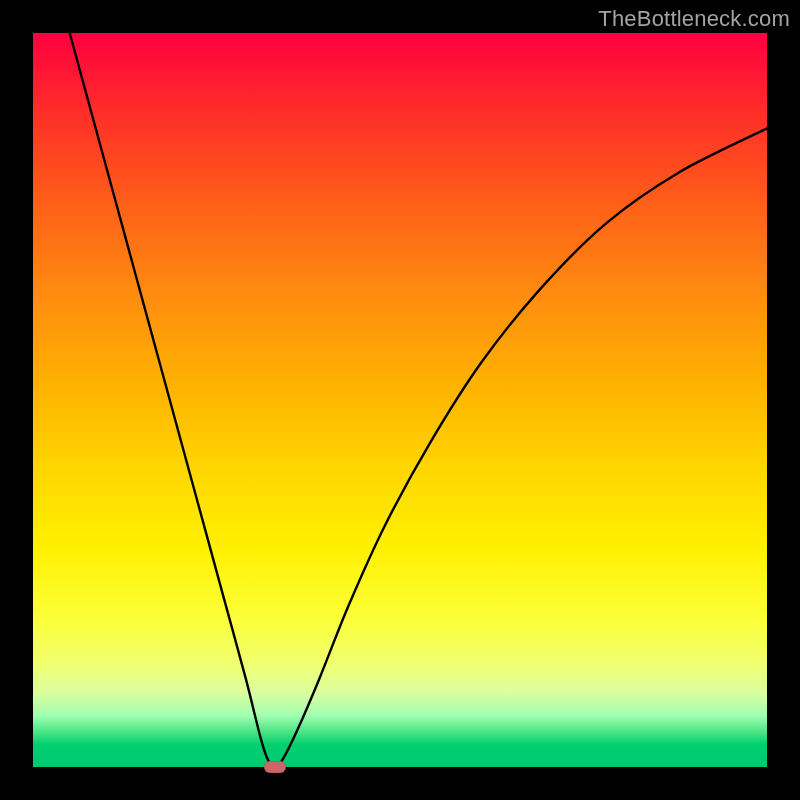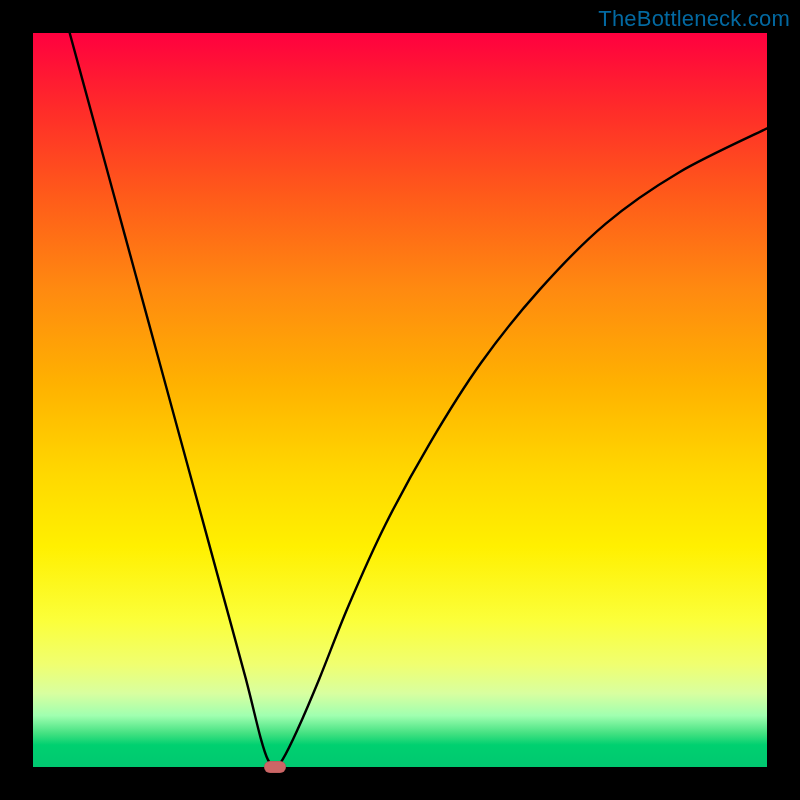--- a/index.html
+++ b/index.html
@@ -31,21 +31,21 @@
       #a0ffb0 93%,
       #40e080 95.5%,
       #00d070 97%,
       #00c870 100%
     );
   }
   .watermark {
     position: absolute;
     top: 6px;
     right: 10px;
-    color: #0369a1;
+    color: #a3a3a3;
     font-size: 22px;
     font-weight: 500;
     letter-spacing: 0.2px;
     z-index: 10;
   }
   .curve-svg {
     position: absolute;
     left: 0;
     top: 0;
     width: 734px;

